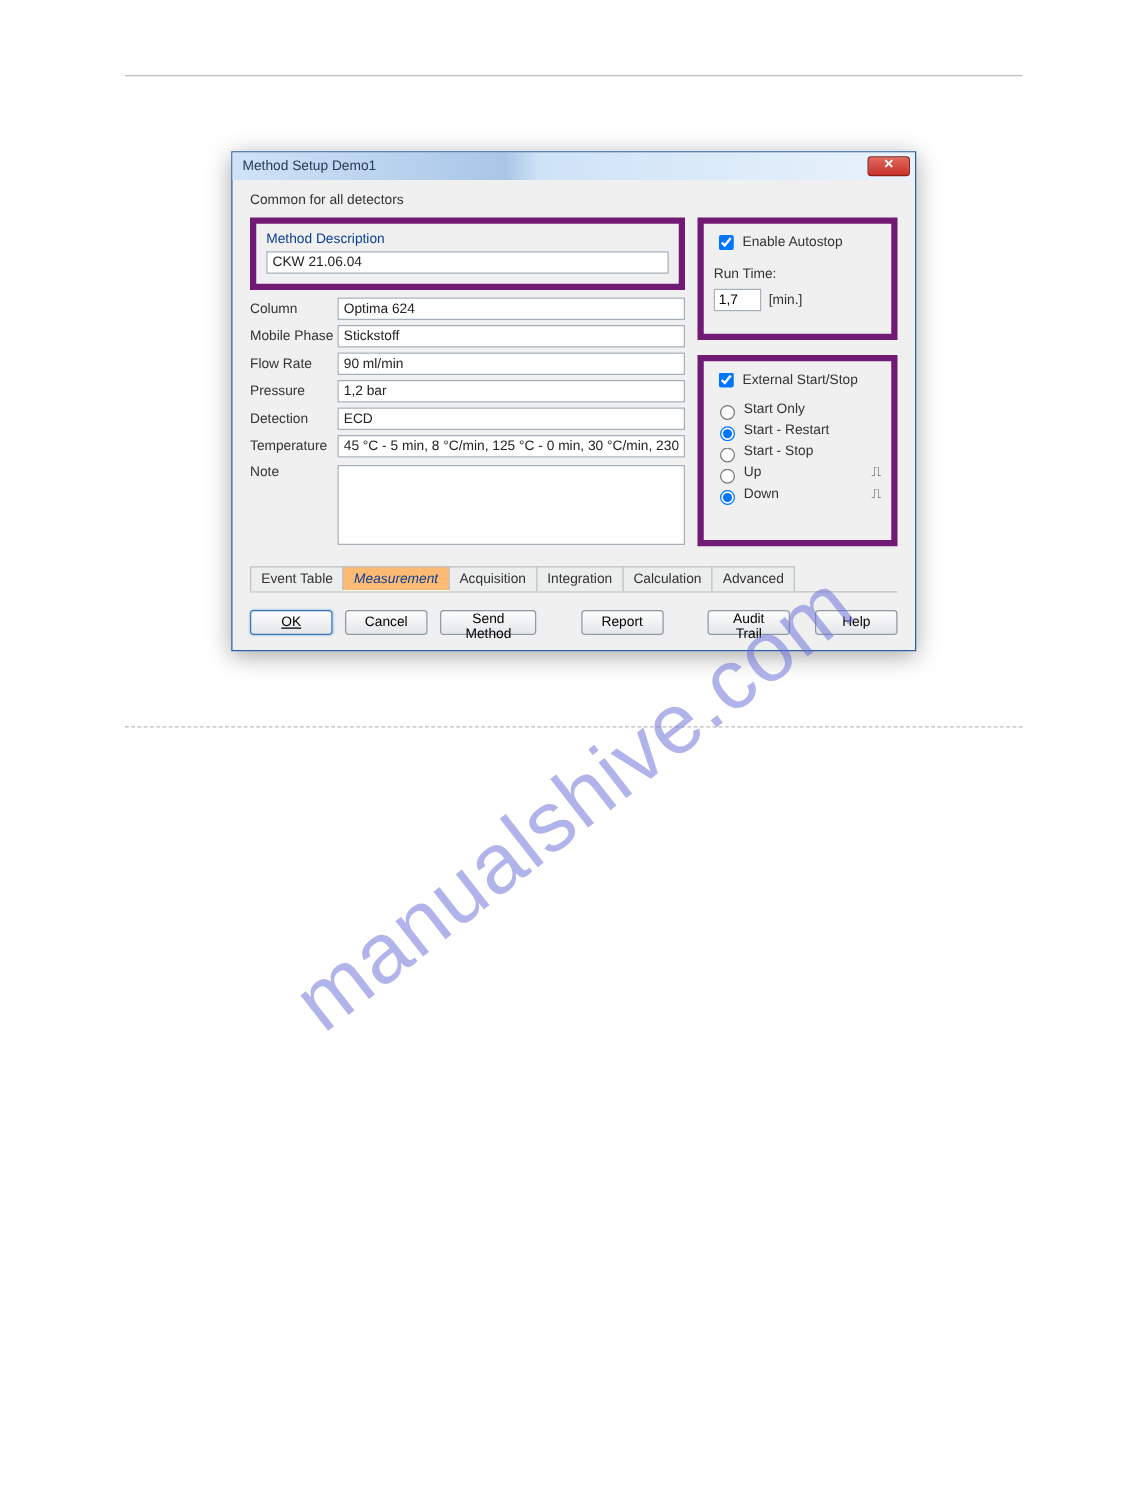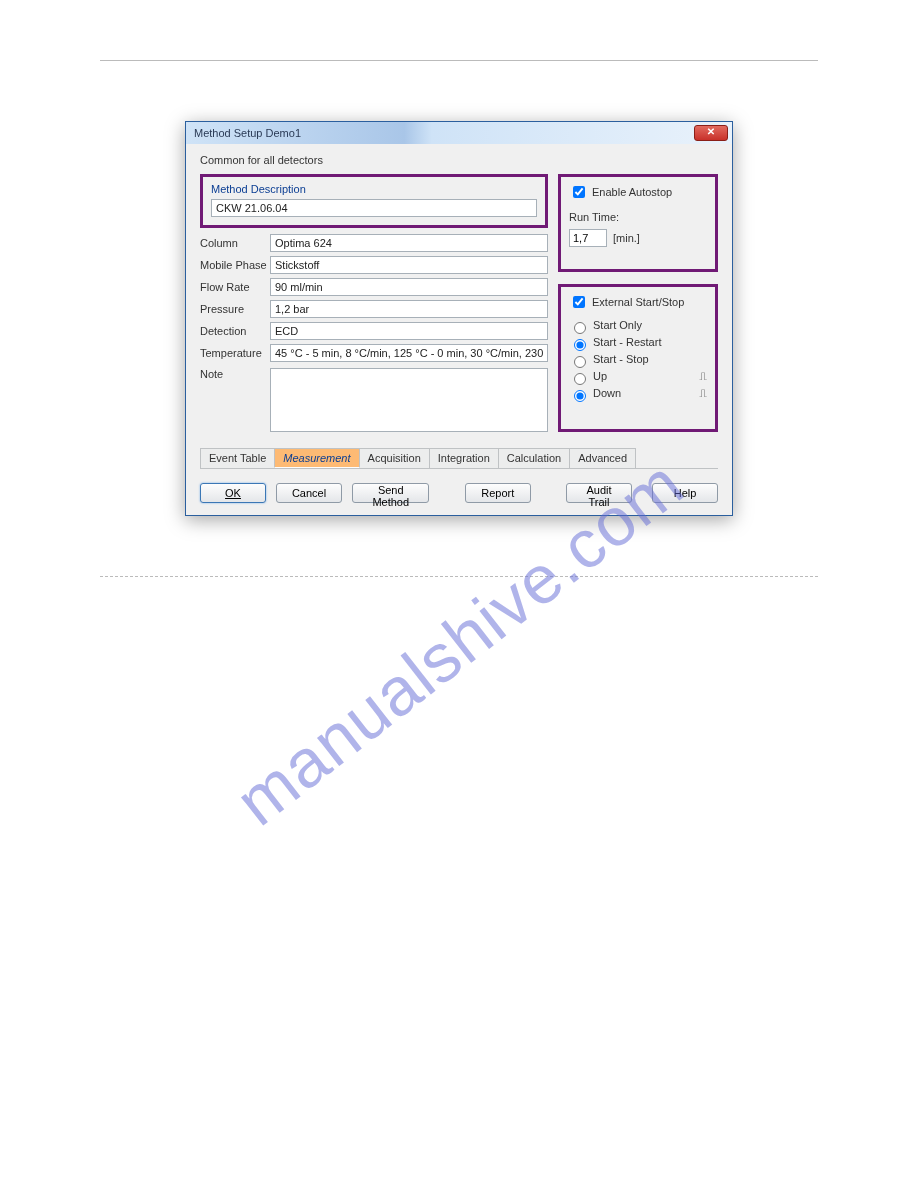--- a/index.html
+++ b/index.html
@@ -54,21 +54,21 @@
   .dlgbody {
     padding: 10px 14px 6px 14px;
     font-size: 11px;
     color: #333;
   }
   .common-lbl { margin-bottom: 8px; }
   .flex { display: flex; gap: 10px; }
   .leftcol { flex: 1; }
   .rightcol { width: 160px; display:flex; flex-direction:column; gap:6px;}
   .group {
-    border: 3px solid #701a75;
+    border: 5px solid #701a75;
     padding: 6px 8px 8px 8px;
     margin-bottom: 6px;
     background: #f0f0f0;
     position: relative;
   }
   .group-title {
     color: #0b3e93;
     font-size: 11px;
     margin-bottom: 4px;
   }

